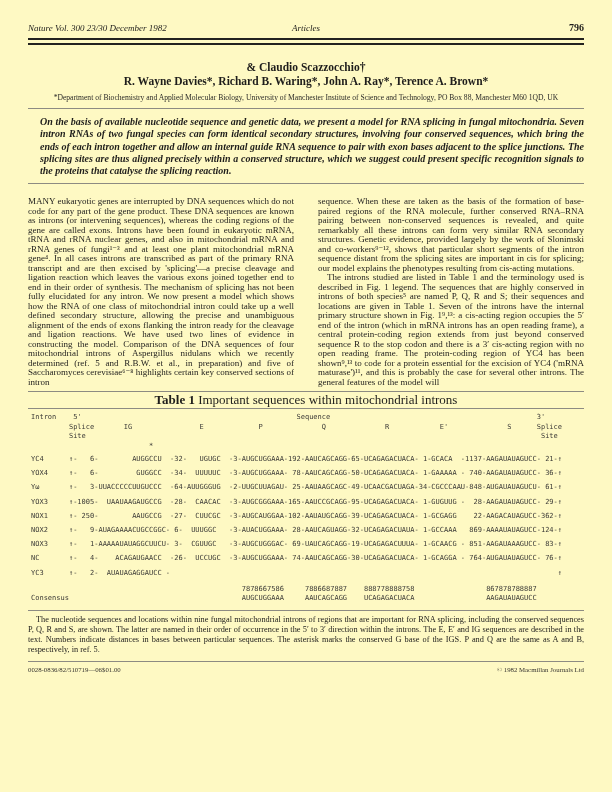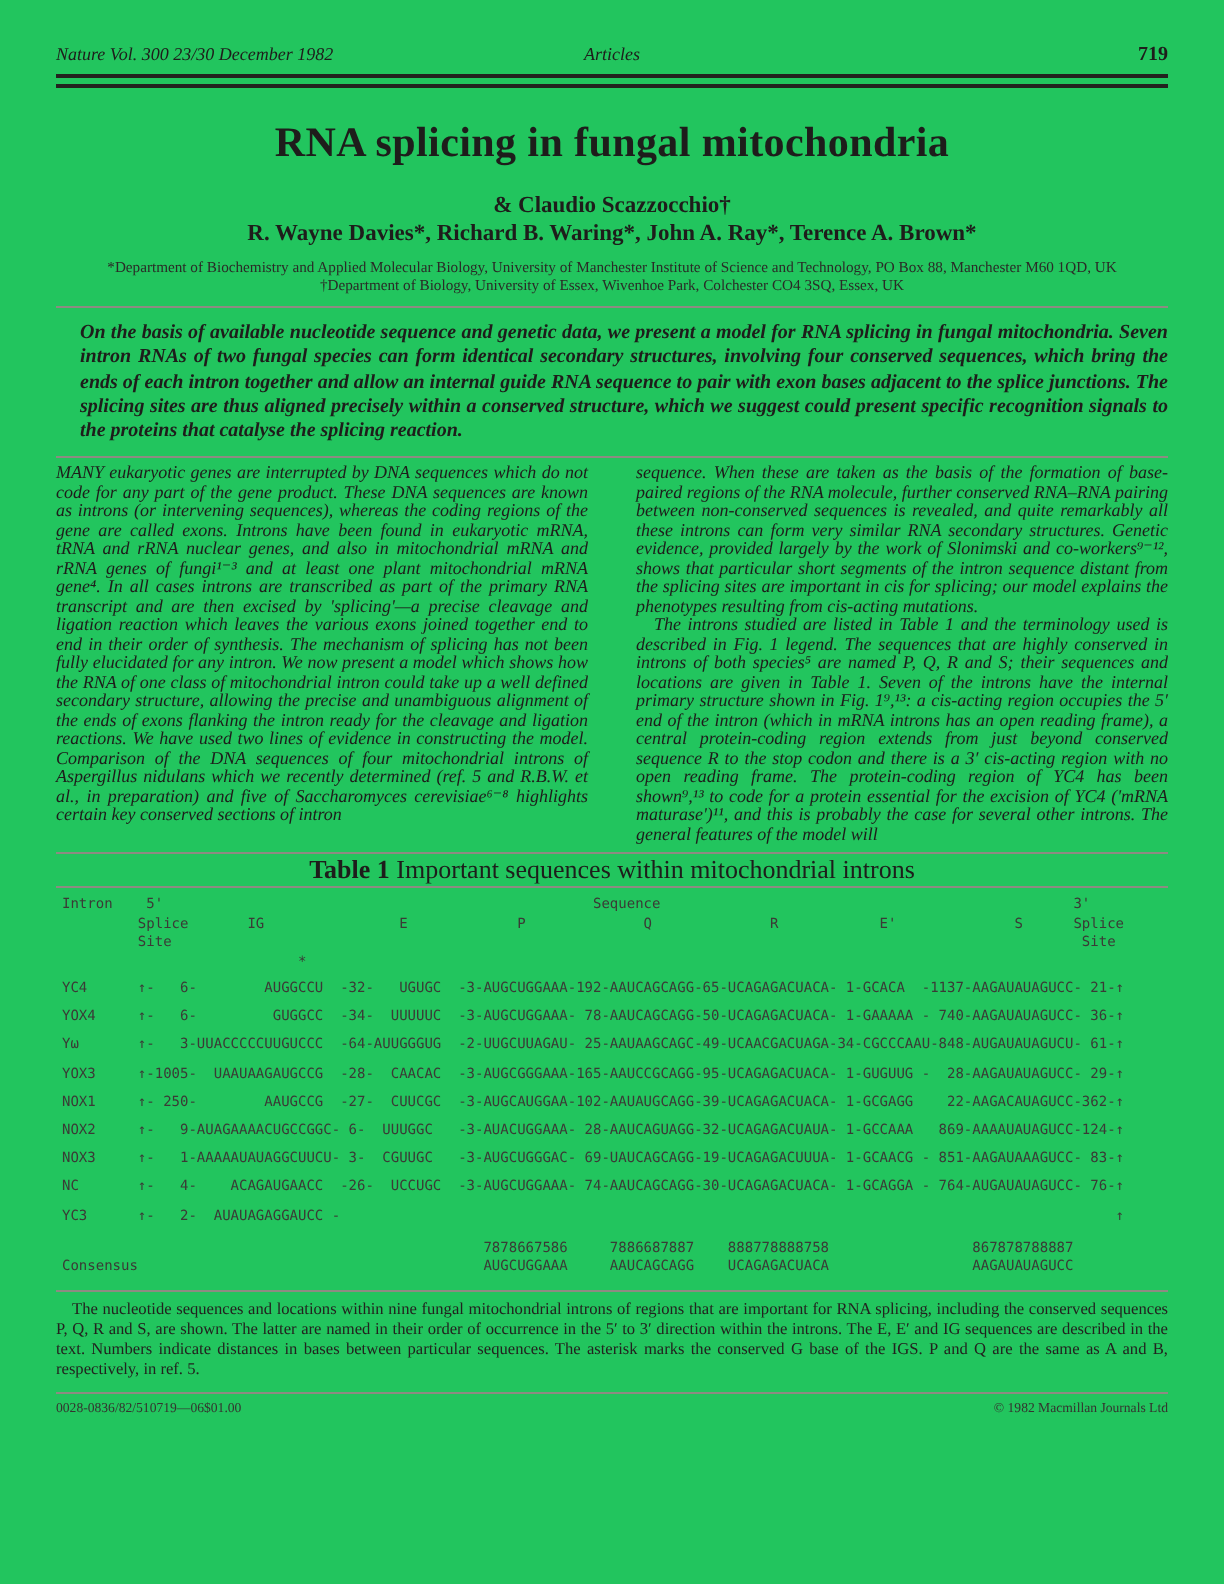--- a/index.html
+++ b/index.html
@@ -1,20 +1,20 @@
 <!DOCTYPE html>
 <html><head>
 <meta charset="utf-8">
 <style>
   html,body{margin:0;padding:0;background:#e8e6e0;}
   .page{
     position:relative;
     width:612px;height:792px;
     margin:0 auto;
-    background:#22c55e;
+    background:#fef9c3;
     box-sizing:border-box;
     padding:22px 28px 0 28px;
     overflow:hidden;
     font-family:"Liberation Serif","DejaVu Serif",serif;
     color:#1e1d1b;
   }
   
   .running-head{display:flex;align-items:baseline;font-size:9px;line-height:11px;}
   .rh-left{flex:1;font-style:italic;}
   .rh-center{flex:1;text-align:center;font-style:italic;}
@@ -23,21 +23,21 @@
   
   .title{margin-top:15px;text-align:center;font-weight:bold;font-size:21px;line-height:25px;letter-spacing:.2px;}
   .authors{margin-top:12px;text-align:center;font-weight:bold;font-size:11.5px;line-height:14px;}
   .affils{margin-top:5px;text-align:center;font-size:7.6px;line-height:9px;color:#2b2a27;}
   .thin-rule{border-top:1px solid #8d8b82;height:0;}
   .r1{margin-top:6px;}
   
   .abstract{margin:7px 0 0 12px;font-weight:bold;font-style:italic;font-size:10px;line-height:12.3px;text-align:justify;}
   .r2{margin-top:6px;}
   
-  .columns{display:flex;gap:24px;margin-top:3px;font-style:italic;}
+  .columns{display:flex;gap:24px;margin-top:13px;}
   .col{flex:1;font-size:9px;line-height:9.5px;text-align:justify;}
   .col p{margin:0;}
   .col p.indent{text-indent:9px;}
   
   .table-block{margin-top:4px;}
   .tcaption{text-align:center;font-size:13px;line-height:10px;margin:3px 0 3px 0;}
   .tcaption .b{font-weight:bold;}
   .mono{font-family:"DejaVu Sans Mono",monospace;color:#3b3a36;margin:0 0 0 3px;white-space:pre;}
   pre.thead{font-size:7px;line-height:9.5px;margin-top:4px;}
   pre.tast{font-size:7px;line-height:7px;margin-top:1px;}
@@ -50,37 +50,35 @@
   .footer{display:flex;justify-content:space-between;font-size:6.8px;line-height:9px;margin-top:3px;color:#35332f;}
 </style>
 </head>
 <body>
 
 <div class="page">
 
   <div class="running-head">
     <span class="rh-left">Nature  Vol. 300   23/30 December 1982</span>
     <span class="rh-center">Articles</span>
-    <span class="rh-right">719</span>
+    <span class="rh-right">796</span>
   </div>
 
   <div class="double-rule"></div>
 
   <div class="title">
-    <div>RNA splicing in fungal mitochondria</div>
   </div>
 
   <div class="authors">
     <div>&amp; Claudio Scazzocchio†</div>
     <div>R. Wayne Davies*, Richard B. Waring*, John A. Ray*, Terence A. Brown*</div>
   </div>
 
   <div class="affils">
     <div>*Department of Biochemistry and Applied Molecular Biology, University of Manchester Institute of Science and Technology, PO Box 88, Manchester M60 1QD, UK</div>
-    <div>†Department of Biology, University of Essex, Wivenhoe Park, Colchester CO4 3SQ, Essex, UK</div>
   </div>
 
   <div class="thin-rule r1"></div>
 
   <p class="abstract">On the basis of available nucleotide sequence and genetic data, we present a model for RNA splicing in fungal mitochondria. Seven intron RNAs of two fungal species can form identical secondary structures, involving four conserved sequences, which bring the ends of each intron together and allow an internal guide RNA sequence to pair with exon bases adjacent to the splice junctions. The splicing sites are thus aligned precisely within a conserved structure, which we suggest could present specific recognition signals to the proteins that catalyse the splicing reaction.</p>
 
   <div class="thin-rule r2"></div>
 
   <div class="columns">
     <div class="col">

